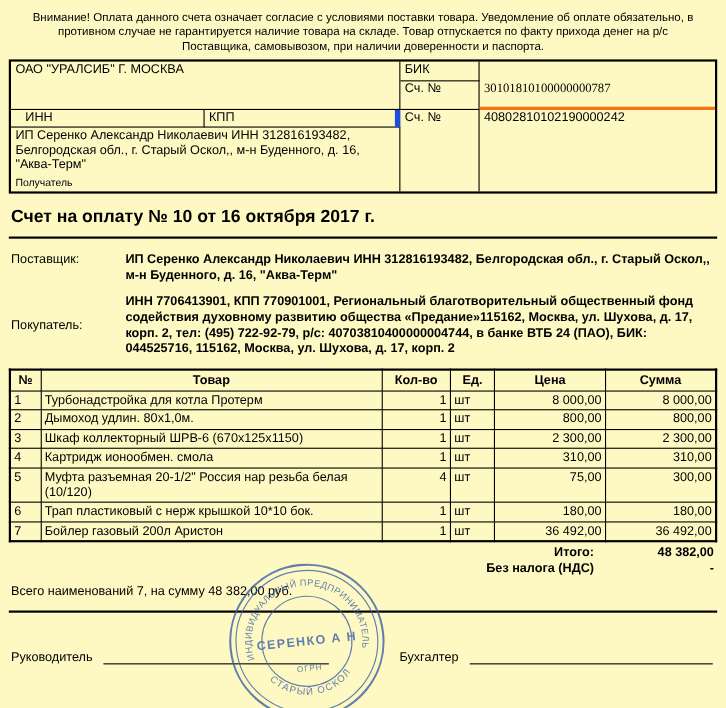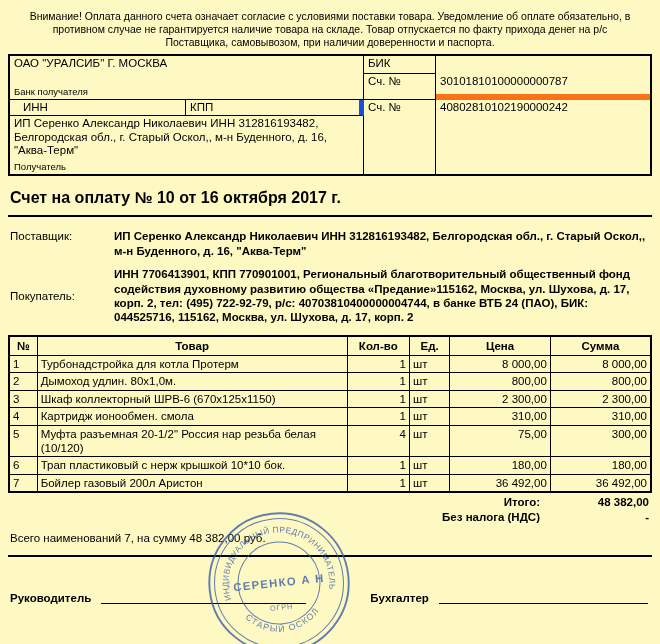--- a/index.html
+++ b/index.html
@@ -18,21 +18,21 @@
     grid-template-rows:18px 26px 16px 43px 15px;
     font-size:11.5px; line-height:1.15;
   }
   .cell { padding:1px 4px; }
   .small-label { font-size:9.5px; }
   .b-name { grid-column:1/3; grid-row:1/3; border-right:1px solid #000; border-bottom:1px solid #000;
             display:flex; flex-direction:column; justify-content:space-between; }
   .b-bik-l { grid-column:3; grid-row:1; border-right:1px solid #000; border-bottom:1px solid #000; }
   .b-bik-v { grid-column:4; grid-row:1; border-bottom:1px solid #000; }
   .b-s1-l  { grid-column:3; grid-row:2; border-right:1px solid #000; border-bottom:1px solid #000; }
-  .b-s1-v  { grid-column:4; grid-row:2; border-bottom:6px solid #f97316; }
+  .b-s1-v  { grid-column:4; grid-row:2; border-bottom:3px solid #f97316;font-family:Liberation Serif, serif; }
   .b-inn   { grid-column:1; grid-row:3; border-right:1px solid #000; border-bottom:1px solid #000;padding-left:13px; }
   .b-kpp   { grid-column:2; grid-row:3; border-right:5px solid #1d4ed8; border-bottom:1px solid #000; }
   .b-s2-l  { grid-column:3; grid-row:3/6; border-right:1px solid #000; }
   .b-s2-v  { grid-column:4; grid-row:3/6; }
   .b-rec   { grid-column:1/3; grid-row:4/6; border-right:1px solid #000;
              display:flex; flex-direction:column; justify-content:space-between; }
 
   .title { font-size:16px; font-weight:bold; margin:13px 0 8px 2px; }
   .rule { border-top:2px solid #000; }
 
@@ -52,41 +52,40 @@
 
   .tot-row { display:flex; font-weight:bold; font-size:11.5px; margin-top:3px; }
   .tot-label { flex:1; text-align:right; padding-right:12px; }
   .tot-value { width:100px; text-align:right; padding-right:3px; }
 
   .sum1 { margin-top:9px; font-size:11.5px; padding-left:2px; }
   .sum2 { margin-top:3px; font-size:11.5px; font-weight:bold; padding-left:2px; }
 
   .sig-rule { border-top:2px solid #000; margin-top:11px; }
   .signatures { display:flex; margin-top:34px; font-size:11.5px; align-items:flex-end; padding:0 2px; }
-  .sig-label { font-weight:bold; }
+  .sig-label { font-weight:normal; }
   .sig-line { border-bottom:1px solid #000; height:13px; }
   .line1 { width:205px; margin-left:10px; }
   .spacer { width:64px; }
   .line2 { flex:1; margin-left:10px; margin-right:2px; }
 
   .stamp { position:absolute; left:205px; top:509px; width:148px; height:148px;
            color:#3b5fa8; opacity:0.8; transform:rotate(-6deg); pointer-events:none; }
   .stamp svg { width:100%; height:100%; }
 </style>
 </head>
 <body>
 
 <div class="page">
 
   <div class="warning">Внимание! Оплата данного счета означает согласие с условиями поставки товара. Уведомление об оплате обязательно, в противном случае не гарантируется наличие товара на складе. Товар отпускается по факту прихода денег на р/с Поставщика, самовывозом, при наличии доверенности и паспорта.</div>
 
   <div class="bank">
     <div class="cell b-name">
       <span>ОАО "УРАЛСИБ" Г. МОСКВА</span>
-      <span class="small-label">Банк получателя</span>
     </div>
     <div class="cell b-bik-l">БИК</div>
     <div class="cell b-s1-l">Сч. №</div>
     <div class="cell b-s1-v">30101810100000000787</div>
     <div class="cell b-inn">ИНН</div>
     <div class="cell b-kpp">КПП</div>
     <div class="cell b-s2-l">Сч. №</div>
     <div class="cell b-s2-v">40802810102190000242</div>
     <div class="cell b-rec">
       <span>ИП Серенко Александр Николаевич ИНН 312816193482, Белгородская обл., г. Старый Оскол,, м-н Буденного, д. 16, "Аква-Терм"</span>

